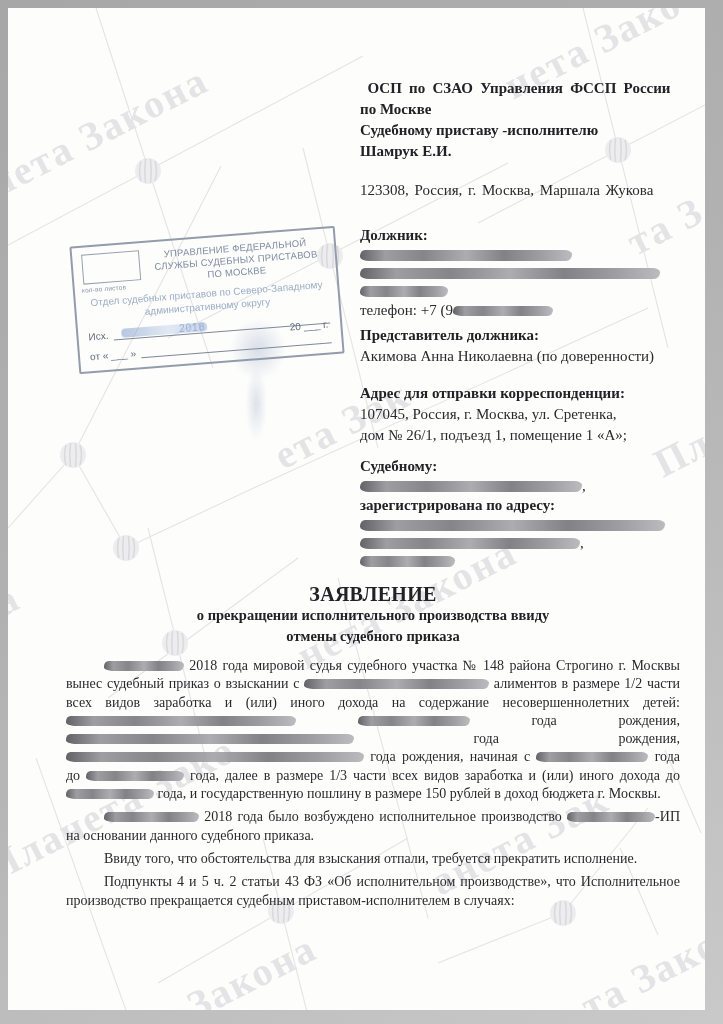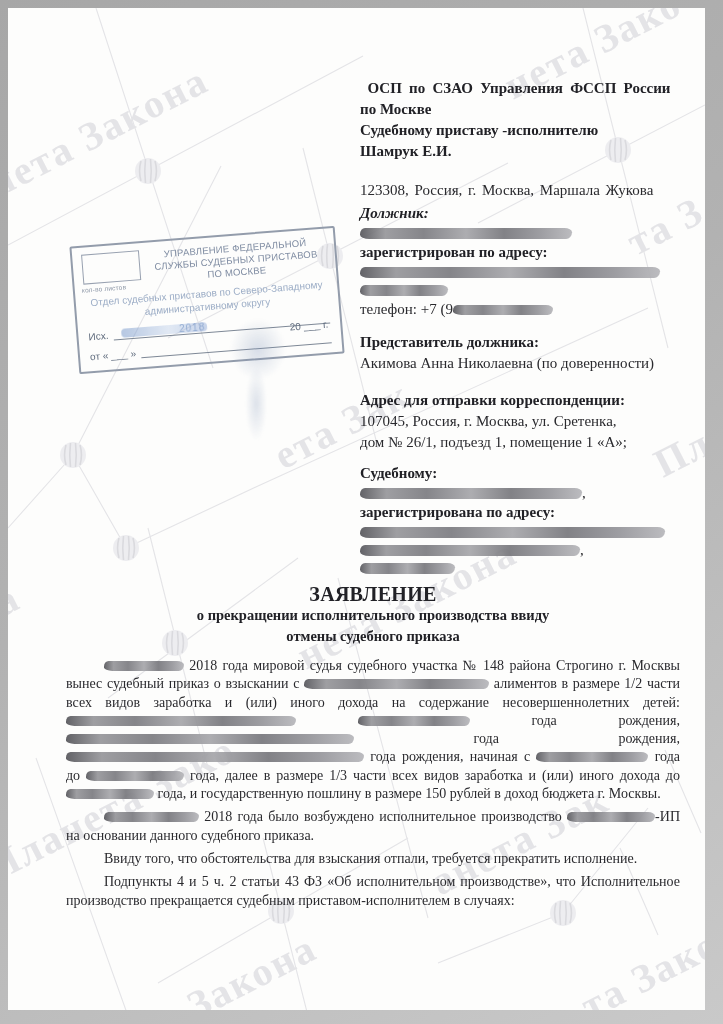--- a/index.html
+++ b/index.html
@@ -21,22 +21,22 @@
   }
   
   .right-col {
     position:absolute; left:352px; top:70px; width:318px; z-index:2;
     font-size:15px; line-height:21px;
   }
   .b { font-weight:bold; color:#212126; }
   .ws3 { word-spacing:3.5px;text-align:center; }
   .ws2 { word-spacing:2px; }
   .mt18 { margin-top:18px; }
-  .mt14 { margin-top:2px;font-style:italic; }
-  .mt12 { margin-top:12px; }
+  .mt14 { margin-top:24px; }
+  .mt12 { margin-top:4px; }
   .mt10 { margin-top:10px; }
   .mt6  { margin-top:16px; }
   .redline { line-height:18px; }
   
   .redact {
     display:inline-block; height:10px; vertical-align:baseline; position:relative; top:1px;
     background:linear-gradient(90deg,#55555a 0%,#96969a 12%,#7b7b80 30%,#a6a6aa 50%,#77777c 68%,#95959a 85%,#b6b6ba 100%);
     border-radius:6px 9px 7px 11px / 7px 5px 8px 5px;
     opacity:.92;
   }
@@ -151,21 +151,20 @@
 
     <div class="right-col">
       <div class="b ws3">ОСП по СЗАО Управления ФССП России</div>
       <div class="b">по Москве</div>
       <div class="b">Судебному приставу -исполнителю</div>
       <div class="b">Шамрук Е.И.</div>
       <div class="ws2 mt18">123308, Россия, г. Москва, Маршала Жукова</div>
 
       <div class="b mt14">Должник:</div>
       <div class="redline"><span class="redact" style="width: 212px;"></span></div>
-      <div class="b">зарегистрирован по адресу:</div>
       <div class="redline"><span class="redact" style="width: 300px;"></span><br><span class="redact" style="width: 88px;"></span></div>
       <div>телефон: +7 (9<span class="redact" style="width: 100px;"></span></div>
 
       <div class="b mt12">Представитель должника:</div>
       <div>Акимова Анна Николаевна (по доверенности)</div>
       <div class="b mt6">Адрес для отправки корреспонденции:</div>
       <div>107045, Россия, г. Москва, ул. Сретенка,</div>
       <div>дом № 26/1, подъезд 1, помещение 1 «А»;</div>
 
       <div class="b mt10">Судебному:</div>

